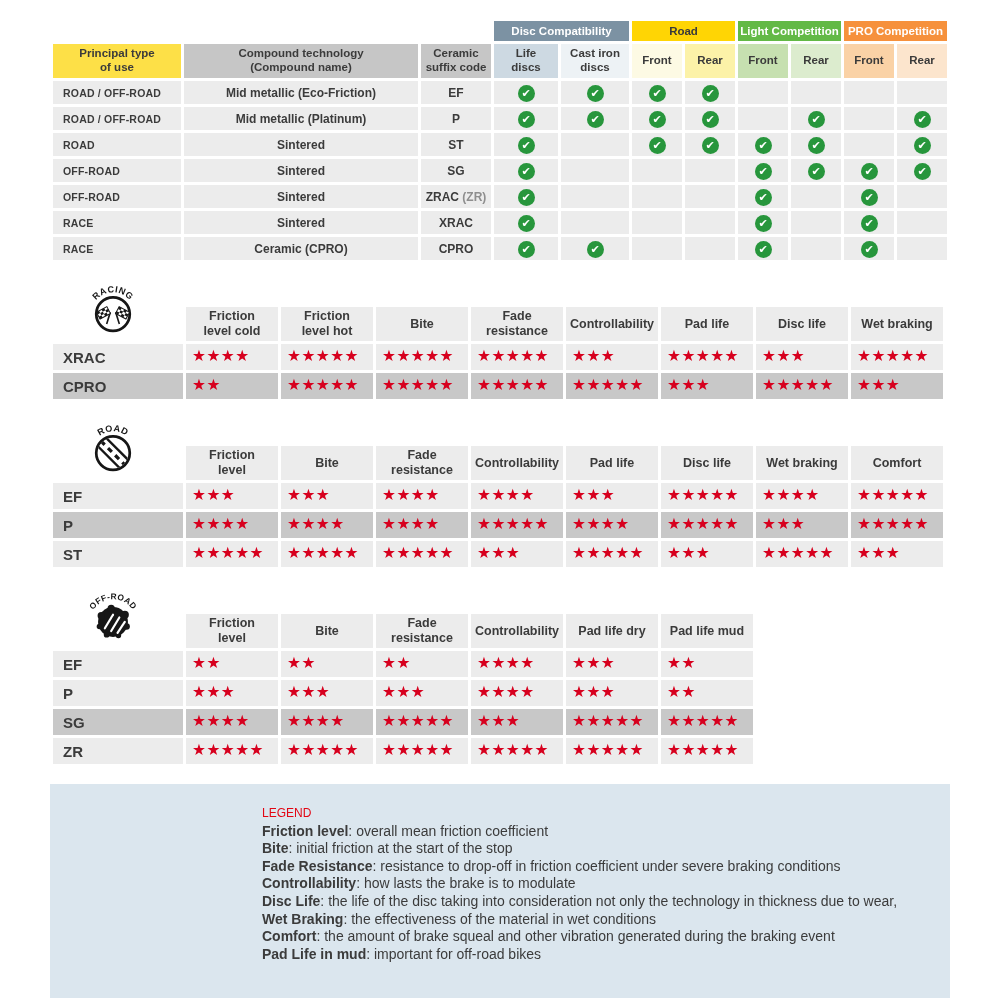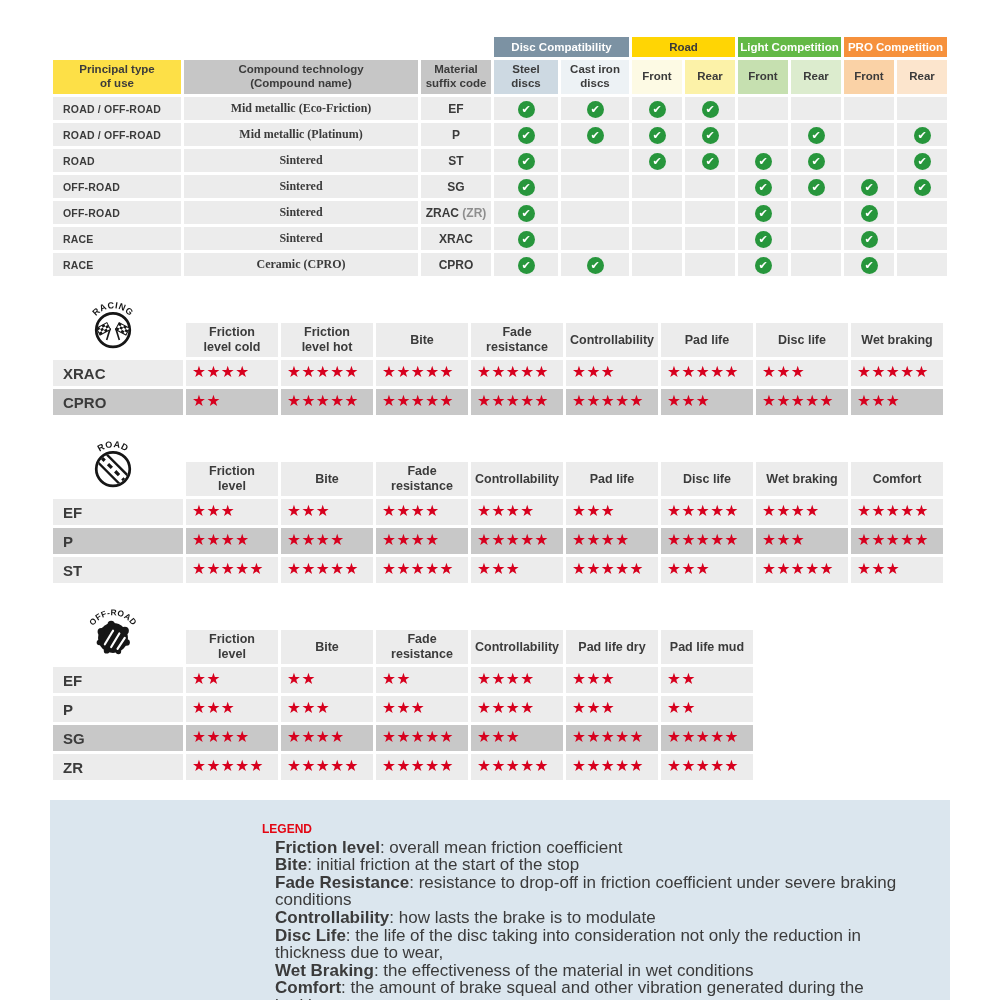--- a/index.html
+++ b/index.html
@@ -2,33 +2,33 @@
 <html style="--star-color: #d7001e; --check-color: #27963c; --legend-bg: #dbe6ee; --accent-red: #e30613;"><head>
 <meta charset="utf-8">
 <style>
   * { box-sizing: border-box; margin: 0; padding: 0; }
   html, body { background: #ffffff; }
   body {
     width: 1000px; height: 1000px; overflow: hidden;
     font-family: "Liberation Sans", "DejaVu Sans", sans-serif;
     color: #3b3b3b;
   }
-  .page { padding: 34px 50px 0 50px; width: 1000px; height: 892px; }
+  .page { padding: 18px 50px 0 50px; width: 1000px; height: 892px; }
 
   table { border-collapse: separate; border-spacing: 3px; table-layout: fixed; }
 
   
   .compat-table { width: 900px; }
   .compat-table th, .compat-table td { text-align: center; vertical-align: middle; overflow: hidden; }
   .spacer-cell { background: transparent; }
   .group-cell { height: 20px; font-size: 11.5px; font-weight: bold; }
   .col-head { height: 34px; font-size: 11.5px; font-weight: bold; line-height: 1.18; white-space: pre-line; padding: 2px 3px; }
   .compat-table tbody td { background: #ececec; height: 23px; }
   td.use-cell { text-align: left; padding-left: 10px; font-size: 10.5px; font-weight: bold; letter-spacing: 0.2px; }
-  td.compound-cell { font-size: 12px; font-weight: bold; font-family: Liberation Serif, serif; }
+  td.compound-cell { font-size: 12px; font-weight: bold; }
   td.code-cell { font-size: 12px; font-weight: bold; }
   .code-note { color: #8e8e8e; font-weight: bold; }
   .check {
     display: inline-block; width: 17px; height: 17px; border-radius: 50%;
     background: var(--check-color); color: #fff; font-size: 11px; line-height: 17px;
     font-weight: bold; font-family: "DejaVu Sans", sans-serif;
   }
 
   
   .rating-section { position: relative; margin-top: 13px; padding-top: 28px; }
@@ -46,22 +46,22 @@
   tr.light td { background: #ececec; }
   tr.dark td { background: #c8c8c8; }
   td.row-label { text-align: left; padding-left: 10px; font-weight: bold; font-size: 15px; }
   td.stars {
     font-family: "DejaVu Sans", sans-serif; color: var(--star-color);
     font-size: 15.5px; letter-spacing: 0.5px; padding-left: 6px; text-align: left; line-height: 1;
   }
 
   
   .legend { margin-top: 17px; width: 900px; min-height: 214px; background: var(--legend-bg); padding: 21px 30px 18px 212px; }
-  .legend-title { color: var(--accent-red); font-weight: bold; font-size: 12px; line-height: 17.6px; }
-  .legend-line { font-size: 17px; line-height: 17.6px; color: #3b3b3b; margin-left: 13px; }
+  .legend-title { color: var(--accent-red); font-weight: normal; font-size: 12px; line-height: 17.6px; }
+  .legend-line { font-size: 14px; line-height: 17.6px; color: #3b3b3b; }
   .legend-line b { font-weight: bold; }
 </style>
 </head>
 <body>
 
 <div class="page">
 
   <table class="compat-table">
       <colgroup>
         <col style="width: 128px;">
@@ -82,23 +82,23 @@
           <th class="group-cell" colspan="2" style="background: rgb(124, 146, 163); color: rgb(255, 255, 255);">Disc Compatibility</th>
           <th class="group-cell" colspan="2" style="background: rgb(255, 213, 4); color: rgb(58, 58, 58);">Road</th>
           <th class="group-cell" colspan="2" style="background: rgb(99, 185, 70); color: rgb(255, 255, 255);">Light Competition</th>
           <th class="group-cell" colspan="2" style="background: rgb(246, 145, 60); color: rgb(255, 255, 255);">PRO Competition</th>
         </tr>
       <tr>
           <th class="col-head" style="background: #fde047;">Principal type
 of use</th>
           <th class="col-head" style="background: rgb(198, 198, 198); margin-top: 24px;">Compound technology
 (Compound name)</th>
-          <th class="col-head" style="background: rgb(198, 198, 198);">Material
+          <th class="col-head" style="background: rgb(198, 198, 198);">Ceramic
 suffix code</th>
-          <th class="col-head" style="background: rgb(205, 217, 226);">Steel
+          <th class="col-head" style="background: rgb(205, 217, 226);">Life
 discs</th>
           <th class="col-head" style="background: rgb(237, 242, 245);">Cast iron
 discs</th>
           <th class="col-head" style="background: rgb(253, 250, 228);">Front</th>
           <th class="col-head" style="background: rgb(252, 242, 168);">Rear</th>
           <th class="col-head" style="background: rgb(198, 224, 176);">Front</th>
           <th class="col-head" style="background: rgb(220, 236, 206);">Rear</th>
           <th class="col-head" style="background: rgb(250, 210, 166);">Front</th>
           <th class="col-head" style="background: rgb(252, 229, 205);">Rear</th>
         </tr>
@@ -460,20 +460,20 @@
     </table>
   </section>
 
   <div class="legend">
     <div class="legend-title">LEGEND</div>
     <div>
         <div class="legend-line"><b>Friction level</b><span>: overall mean friction coefficient</span></div>
         <div class="legend-line"><b>Bite</b><span>: initial friction at the start of the stop</span></div>
         <div class="legend-line"><b>Fade Resistance</b><span>: resistance to drop-off in friction coefficient under severe braking conditions</span></div>
         <div class="legend-line"><b>Controllability</b><span>: how lasts the brake is to modulate</span></div>
-        <div class="legend-line"><b>Disc Life</b><span>: the life of the disc taking into consideration not only the reduction in thickness due to wear,</span></div>
+        <div class="legend-line"><b>Disc Life</b><span>: the life of the disc taking into consideration not only the technology in thickness due to wear,</span></div>
         <div class="legend-line"><b>Wet Braking</b><span>: the effectiveness of the material in wet conditions</span></div>
         <div class="legend-line"><b>Comfort</b><span>: the amount of brake squeal and other vibration generated during the braking event</span></div>
         <div class="legend-line"><b>Pad Life in mud</b><span>: important for off-road bikes</span></div>
       </div>
   </div>
 
 </div>
 
 </body></html>

